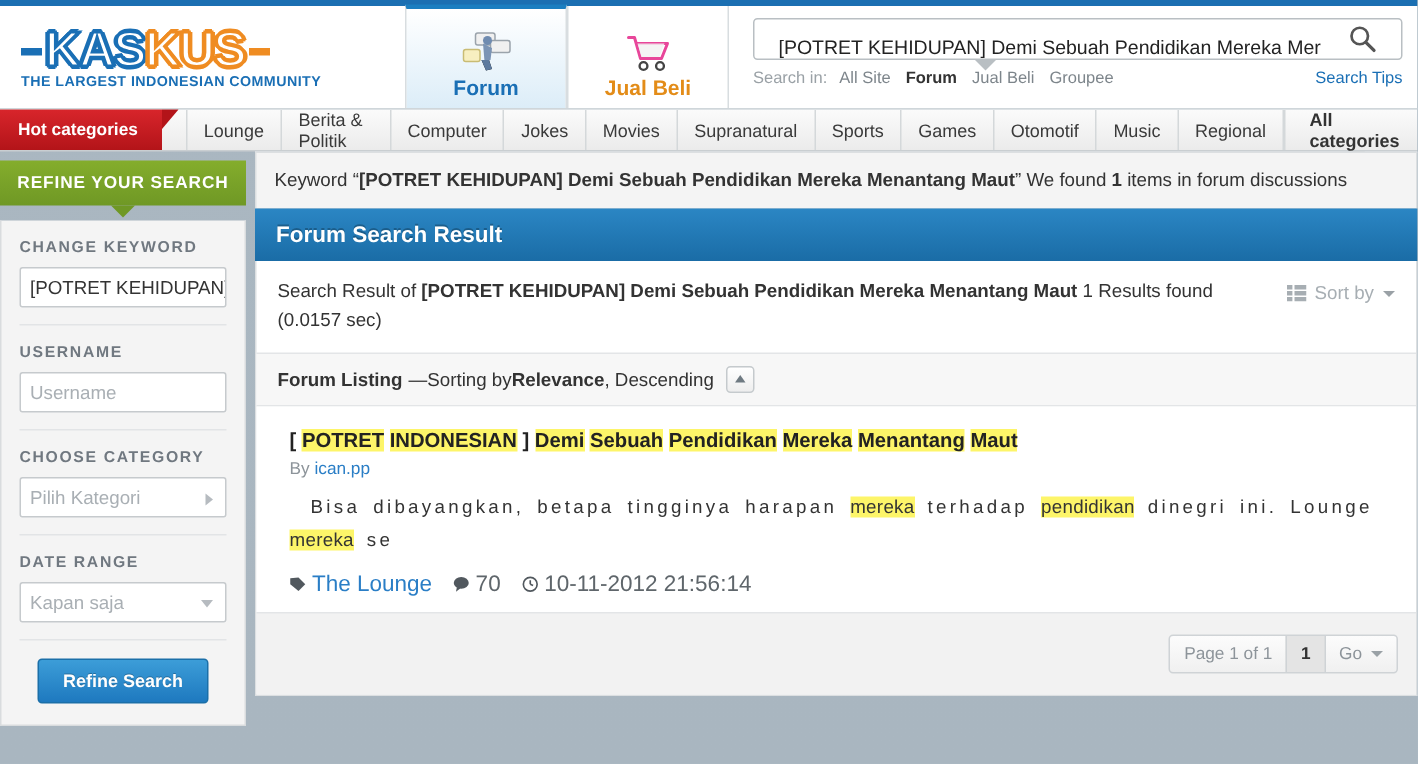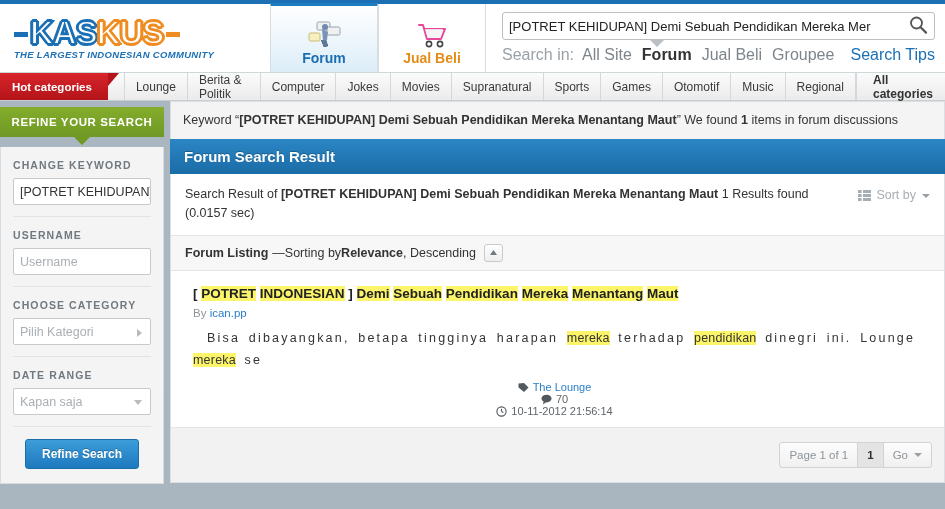--- a/index.html
+++ b/index.html
@@ -74,21 +74,20 @@
     -webkit-text-stroke: 2px #ef8c22;
     text-shadow:
       -2px 0 #ef8c22, 2px 0 #ef8c22, 0 -2px #ef8c22, 0 2px #ef8c22;
   }
   .tagline {
     font-size: 9.5px;
     font-weight: bold;
     color: #1a6fb5;
     letter-spacing: 0.3px;
     margin-top: 0;
-    font-style: italic;
   }
 
   .h-tab {
     width: 108px;
     border-left: 1px solid #d8dde0;
     border-right: 1px solid #d8dde0;
     display: flex;
     flex-direction: column;
     align-items: center;
     justify-content: flex-end;
@@ -115,40 +114,40 @@
     box-sizing: border-box;
     position: relative;
   }
   .search-box {
     position: relative;
     height: 28px;
     border: 1px solid #b9bfc3;
     border-radius: 3px;
     background: #fff;
     display: flex;
-    align-items: center;
-    padding: 0 6px;
+    align-items: flex-end;
+    padding: 0 16px;
     box-sizing: border-box;
   }
   .search-box input {
     border: 0;
     outline: 0;
     flex: 1;
     font-size: 13px;
     font-family: "Liberation Sans", sans-serif;
     color: #222;
     background: transparent;
     padding: 0;
   }
   .search-icon { margin-left: 4px; }
   .search-meta {
     margin-top: 6px;
     display: flex;
     align-items: flex-start;
-    font-size: 16px;
+    font-size: 11px;
     color: #9aa1a6;
     position: relative;
   }
   .search-meta .label { margin-right: 8px; }
   .search-meta .opt {
     margin-right: 10px;
     color: #7d858b;
     cursor: pointer;
   }
   .search-meta .opt.active { color: #333; font-weight: bold; }
@@ -420,23 +419,22 @@
     line-height: 1.75;
     letter-spacing: 2.2px;
     word-spacing: 3px;
     text-indent: 14px;
   }
   .snippet .hl { letter-spacing: 0.2px; }
   .meta {
     margin-top: 9px;
     display: flex;
     align-items: center;
-    font-size: 11px;
+    font-size: 15px;
     color: #5f666b;
-    flex-direction: column;
   }
   .meta .mi { display: flex; align-items: center; margin-right: 14px; }
   .meta .mi svg { margin-right: 4px; }
   .meta a { color: #2a7ec6; text-decoration: none; }
 
   .footer-bar {
     background: #f2f2f2;
     border-top: 1px solid #e3e5e7;
     height: 55px;
     display: flex;

